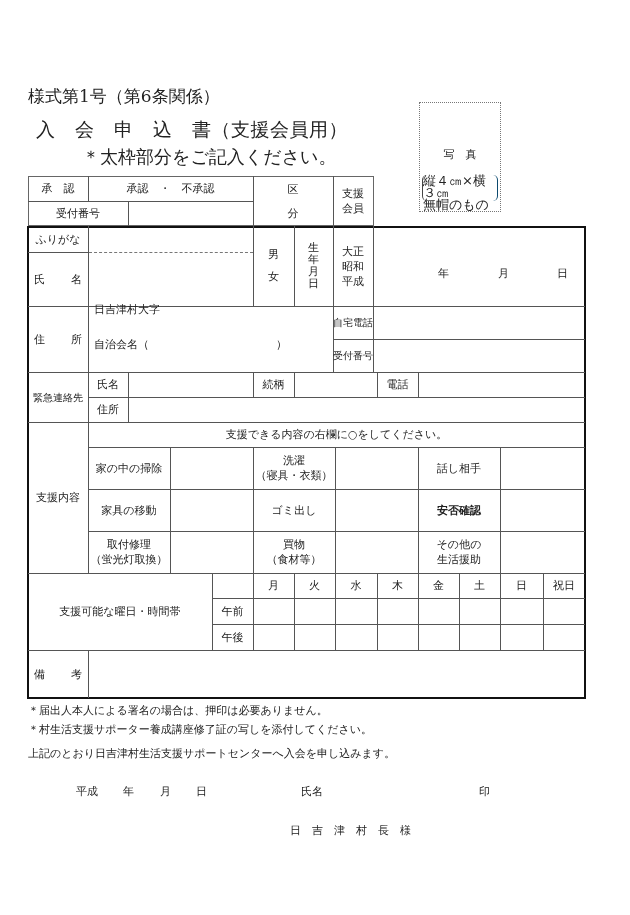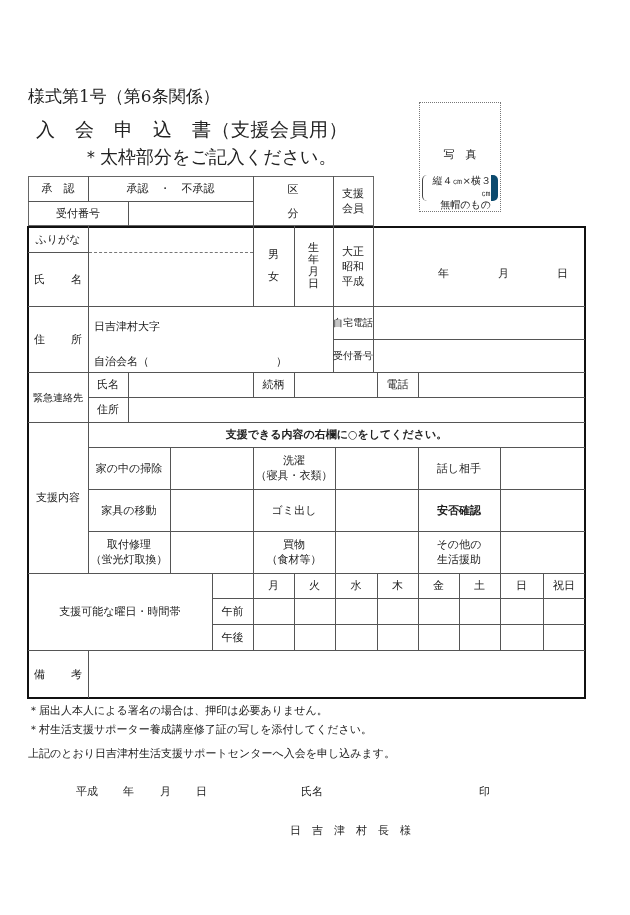--- a/index.html
+++ b/index.html
@@ -14,21 +14,21 @@
 </style>
 </head>
 <body>
 
 <div class="t" style="left:28px;top:85px;font-size:17px;">様式第1号（第6条関係）</div>
 <div class="t" style="left:36px;top:117px;font-size:19px;letter-spacing:0.5px;">入　会　申　込　書（支援会員用）</div>
 <div class="t" style="left:82px;top:145px;font-size:18px;">＊太枠部分をご記入ください。</div>
 
 <div class="abs" style="left:419px;top:102px;width:82px;height:110px;border:1.5px dotted #777;box-sizing:border-box;">
   <div class="t" style="left:0;right:0;top:44px;text-align:center;font-size:11px;">写　真</div>
-  <div class="abs" style="left:2px;right:2px;top:72px;height:26px;border-left:1px solid #444;border-right:7px solid #0c4a6e;border-radius:5px;text-align:right;font-size:10px;line-height:12px;">
+  <div class="abs" style="left:2px;right:2px;top:72px;height:26px;border-left:1px solid #444;border-right:1px solid #0c4a6e;border-radius:5px;text-align:left;font-size:13px;line-height:12px;">
     <div>縦４㎝×横３㎝</div>
     <div>無帽のもの</div>
   </div>
 </div>
 
 <div class="abs" style="left:28px;top:176px;width:346px;height:50px;border:1px solid #666;box-sizing:border-box;"></div>
 <div class="hl" style="left:28px;top:201px;width:226px;"></div>
 <div class="vl" style="left:88px;top:176px;height:25px;"></div>
 <div class="vl" style="left:128px;top:201px;height:25px;"></div>
 <div class="vl" style="left:253px;top:176px;height:50px;"></div>
@@ -82,21 +82,21 @@
   <span class="t" style="left:184px;top:40px;font-size:11px;">日</span>
 </div>
 
 <div class="vl" style="left:373px;top:306px;height:66px;"></div>
 <div class="hl" style="left:333px;top:339px;width:252px;"></div>
 <div class="hl" style="left:28px;top:372px;width:557px;"></div>
 <div class="cell spread" style="left:34px;top:306px;width:48px;height:66px;">
   <span>住</span>
   <span>所</span>
 </div>
-<div class="abs" style="left:89px;top:306px;width:244px;height:65px;text-align:center;">
+<div class="abs" style="left:89px;top:289px;width:244px;height:65px;text-align:center;">
   <span class="t" style="left:5px;top:13px;font-size:11px;">日吉津村大字</span>
   <span class="t" style="left:5px;top:48px;font-size:11px;">自治会名（</span>
   <span class="t" style="left:187px;top:48px;font-size:11px;">）</span>
 </div>
 <div class="cell small" style="left:333px;top:306px;width:40px;height:33px;">自宅電話</div>
 <div class="abs" style="left:374px;top:307px;width:211px;height:32px;"></div>
 <div class="cell small" style="left:333px;top:339px;width:40px;height:33px;">受付番号</div>
 <div class="abs" style="left:374px;top:340px;width:211px;height:32px;"></div>
 
 <div class="vl" style="left:128px;top:372px;height:50px;"></div>
@@ -120,21 +120,21 @@
 <div class="hl" style="left:88px;top:447px;width:497px;"></div>
 <div class="hl" style="left:88px;top:489px;width:497px;"></div>
 <div class="hl" style="left:88px;top:531px;width:497px;"></div>
 <div class="vl" style="left:170px;top:447px;height:126px;"></div>
 <div class="vl" style="left:253px;top:447px;height:126px;"></div>
 <div class="vl" style="left:335px;top:447px;height:126px;"></div>
 <div class="vl" style="left:418px;top:447px;height:126px;"></div>
 <div class="vl" style="left:500px;top:447px;height:126px;"></div>
 <div class="hl" style="left:28px;top:573px;width:557px;"></div>
 <div class="cell" style="left:28px;top:422px;width:60px;height:151px;">支援内容</div>
-<div class="cell" style="left:88px;top:422px;width:497px;height:25px;font-weight:bold;">支援できる内容の右欄に○をしてください。</div>
+<div class="cell" style="left:88px;top:422px;width:497px;height:25px;">支援できる内容の右欄に○をしてください。</div>
 
 <div class="cell" style="left:88px;top:447px;width:82px;height:42px;flex-direction:column;">
     <span>家の中の掃除</span>
   </div>
 <div class="cell" style="left:253px;top:447px;width:82px;height:42px;flex-direction:column;">
     <span>洗濯</span>
     <span>（寝具・衣類）</span>
   </div>
 <div class="cell" style="left:418px;top:447px;width:82px;height:42px;flex-direction:column;">
     <span>話し相手</span>

